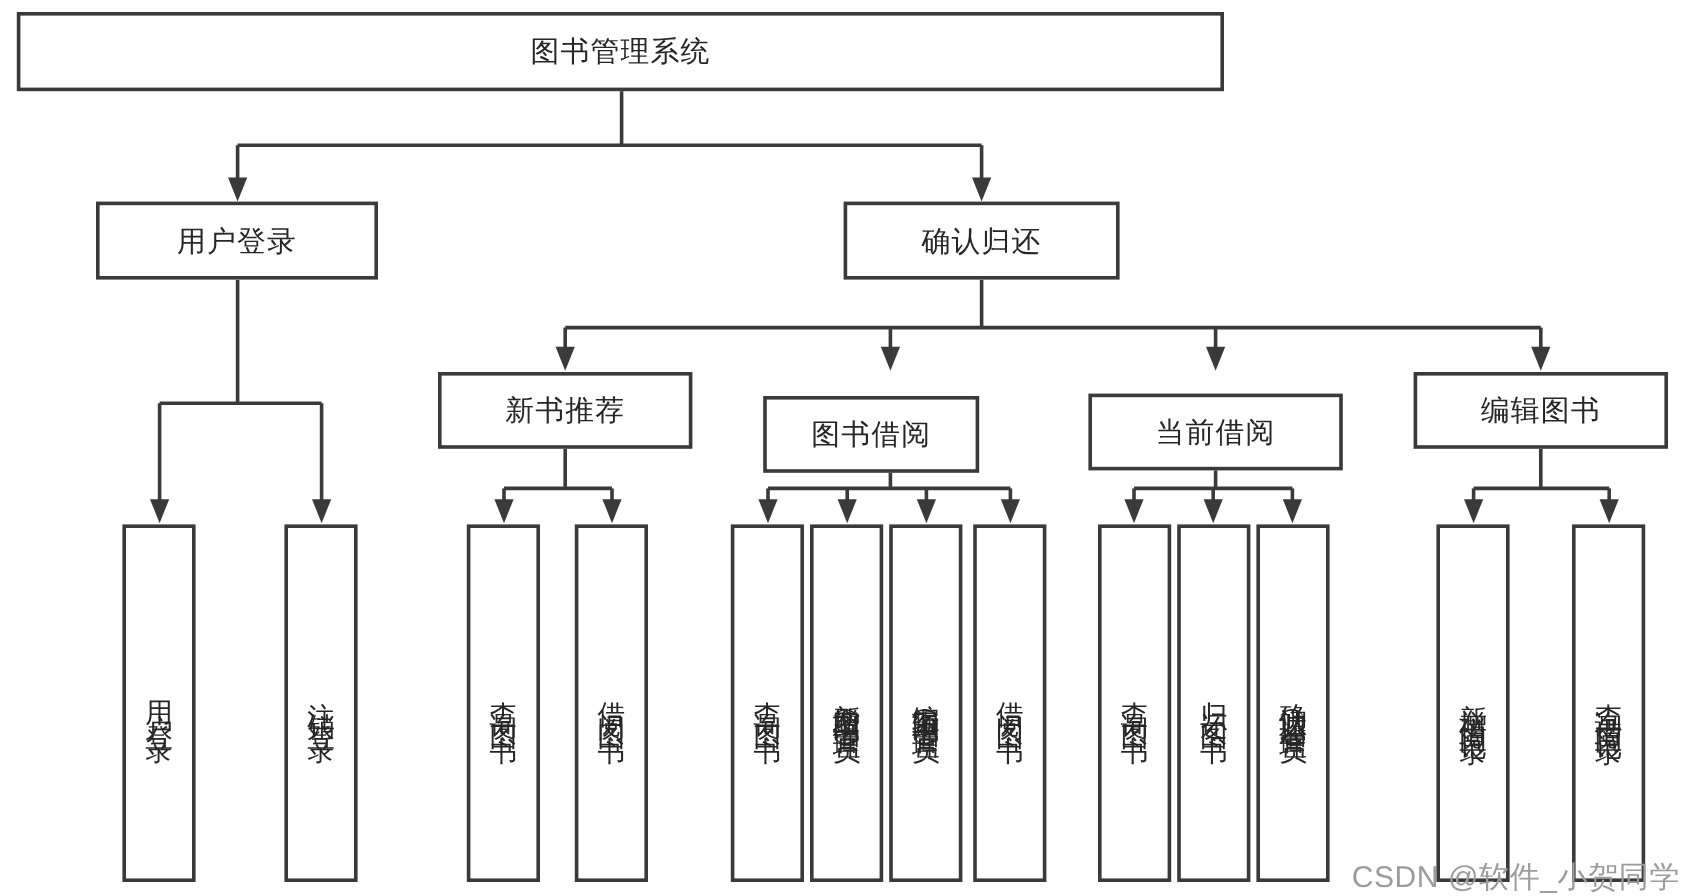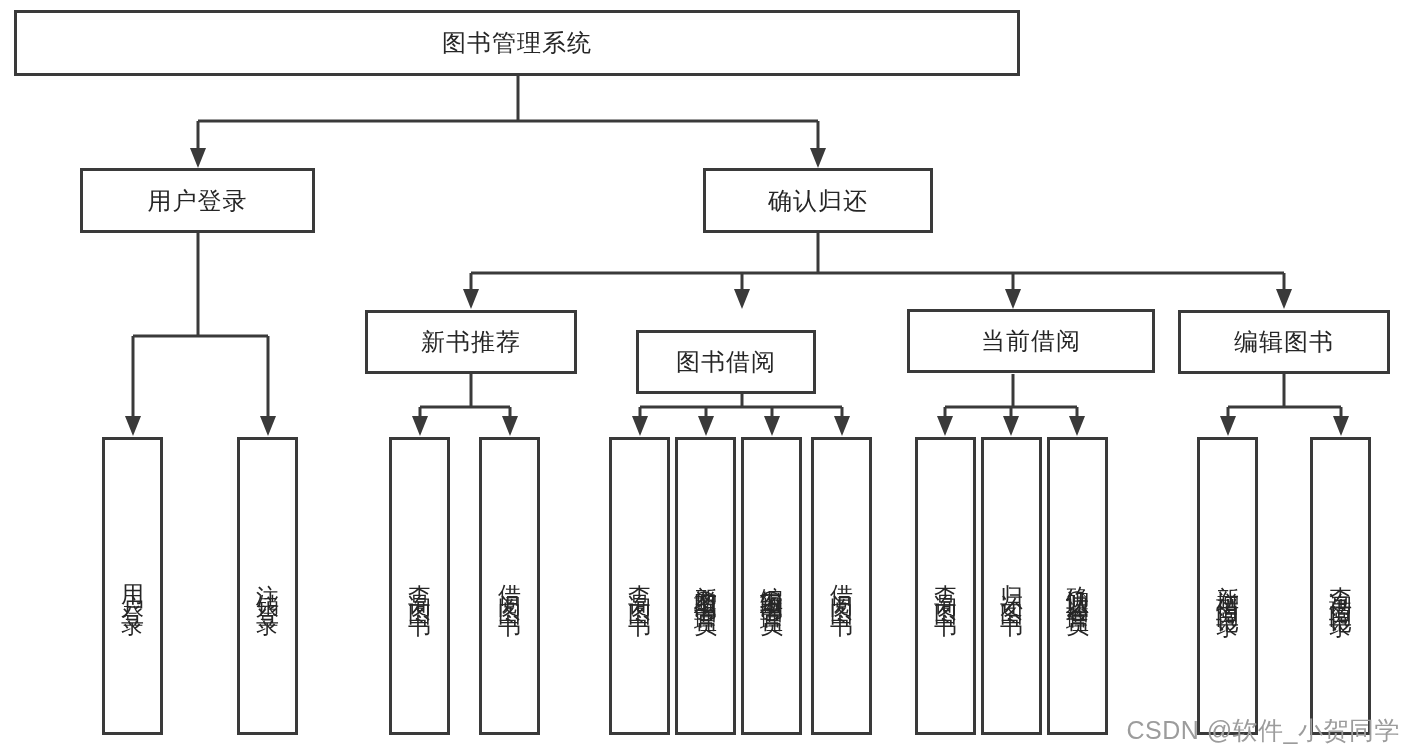--- a/index.html
+++ b/index.html
@@ -55,21 +55,21 @@
   }
   .ls10 { letter-spacing: 10px; }
   .ls6  { letter-spacing: 6px; }
   .ls4  { letter-spacing: 4px; }
   
   .n-root            { left: 14px;   top: 10px;  width: 1006px; height: 66px; }
   .n-user-login      { left: 80px;   top: 168px; width: 235px;  height: 65px; }
   .n-book-mgmt       { left: 703px;  top: 168px; width: 230px;  height: 65px; }
   .n-new-book-rec    { left: 365px;  top: 310px; width: 212px;  height: 64px; }
   .n-book-borrow     { left: 636px;  top: 310px; width: 180px;  height: 64px; margin-top: 20px; }
-  .n-current-borrow  { left: 907px;  top: 309px; width: 248px;  height: 64px; }
+  .n-current-borrow  { left: 907px;  top: 328px; width: 212px;  height: 64px; }
   .n-borrow-records  { left: 1178px; top: 310px; width: 212px;  height: 64px; }
   .leaf { top: 437px; width: 61px; height: 298px; }
   .n-leaf-user-login     { left: 102px; }
   .n-leaf-logout         { left: 237px; }
   .n-leaf-query-book-1   { left: 389px; }
   .n-leaf-borrow-book-1  { left: 479px; }
   .n-leaf-query-book-2   { left: 609px; }
   .n-leaf-add-book       { left: 675px; }
   .n-leaf-edit-book      { left: 741px; }
   .n-leaf-borrow-book-2  { left: 811px; }

